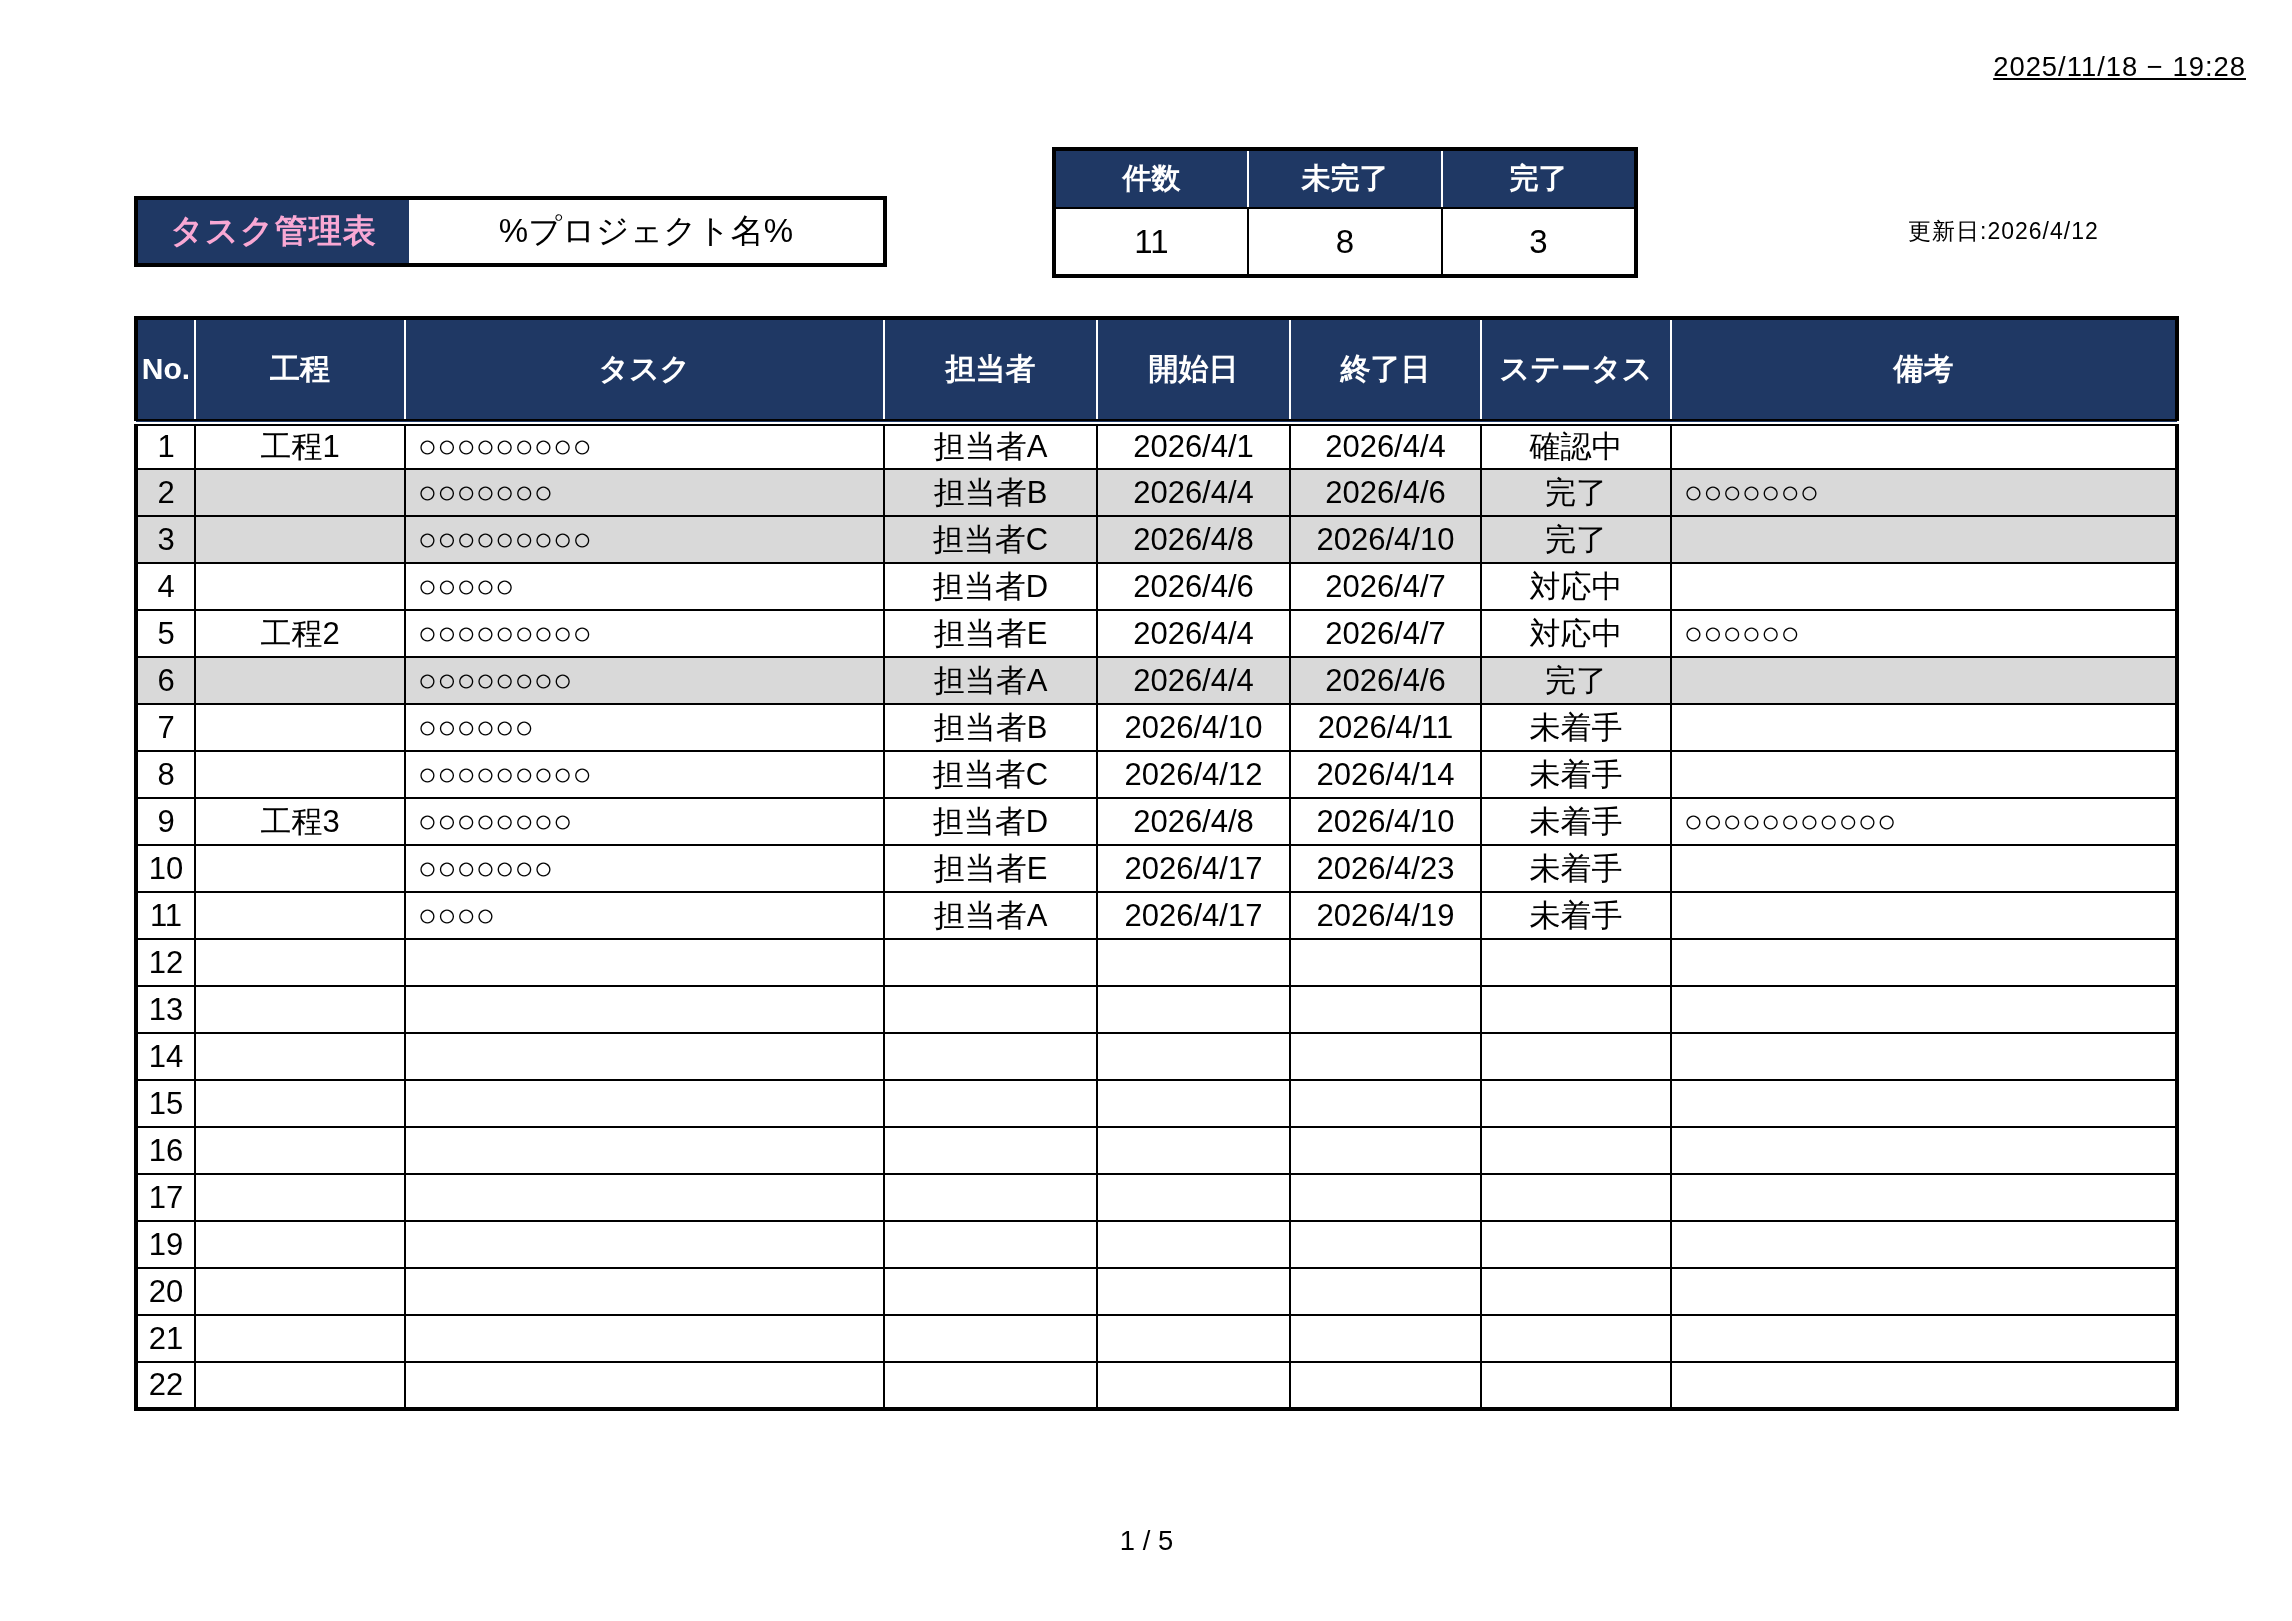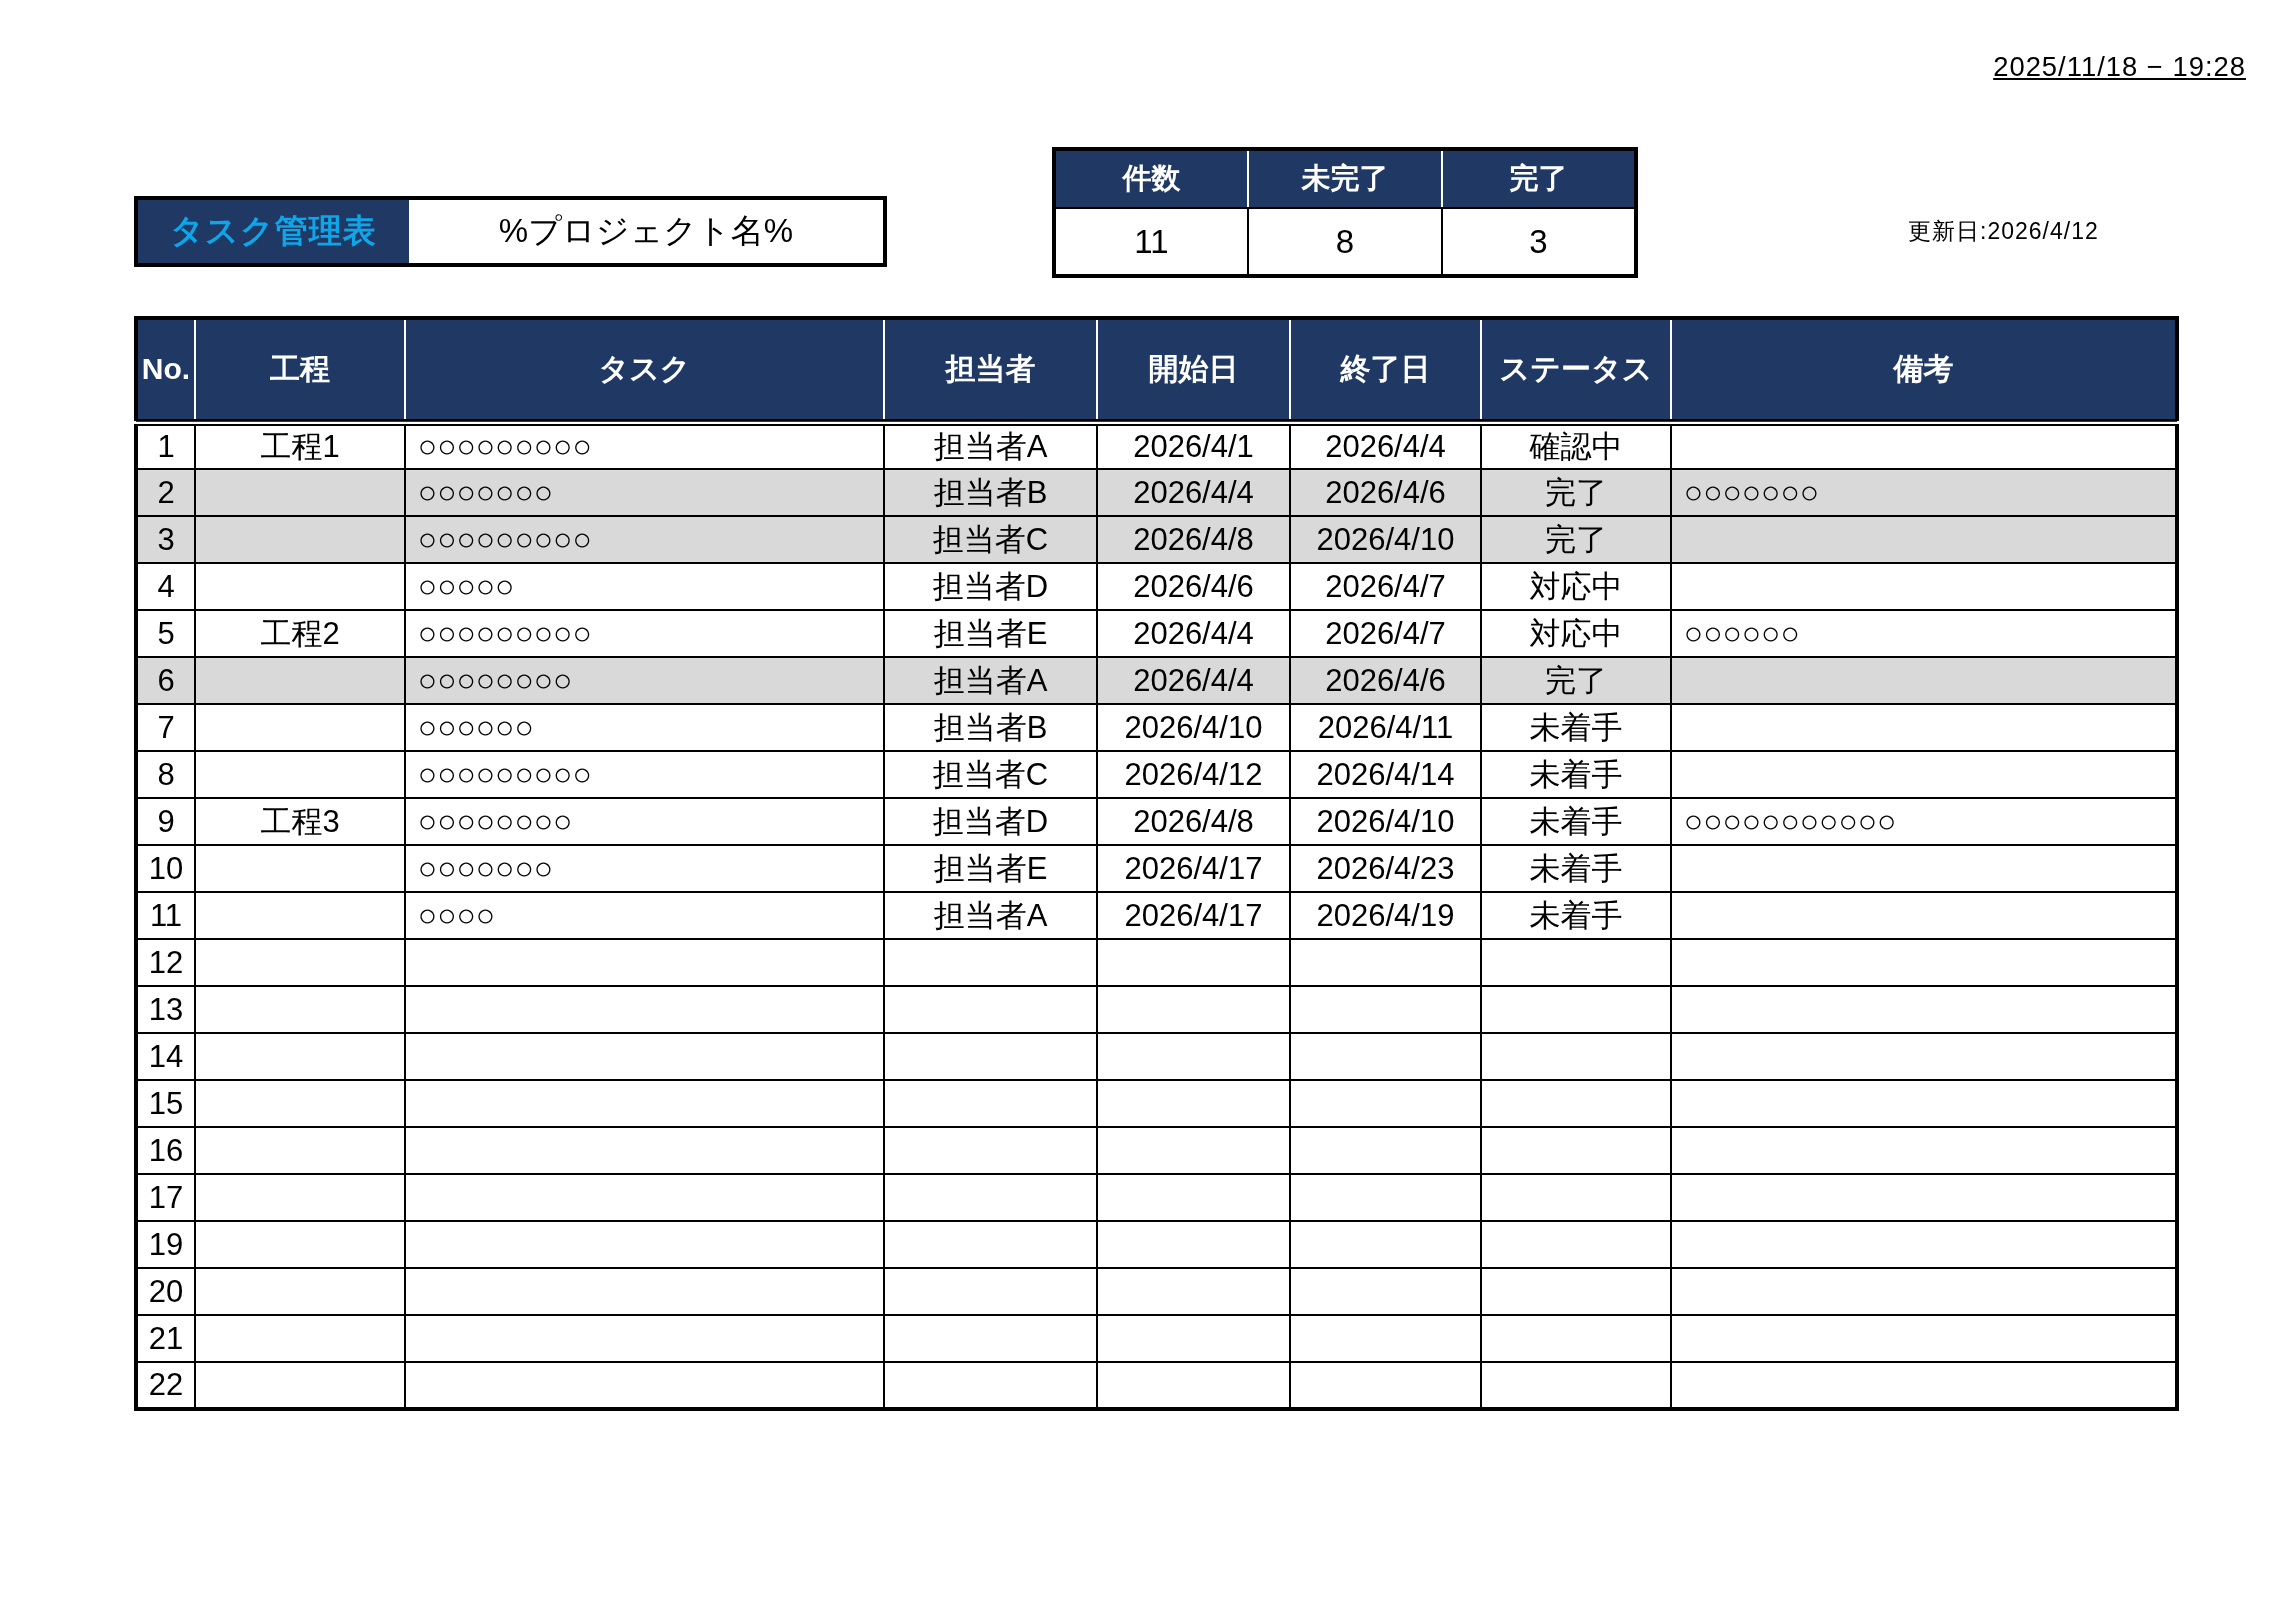--- a/index.html
+++ b/index.html
@@ -11,21 +11,21 @@
   .timestamp{position:absolute;top:51px;right:47px;font-size:27.4px;letter-spacing:1px;text-decoration:underline;}
   .update-date{position:absolute;left:1908px;top:216px;font-size:23px;letter-spacing:1px;}
   .footer{position:absolute;top:1525px;left:0;width:100%;text-align:center;font-size:27.4px;}
 
   
   .title-box{
     position:absolute;left:134px;top:196px;width:753px;height:71px;
     border:4.9px solid #000;box-sizing:border-box;display:flex;background:#fff;
   }
   .title-label{
-    width:271px;background:var(--navy);color:#0ea5e9;font-weight:bold;font-size:33px;
+    width:271px;background:var(--navy);color:#f9a8d4;font-weight:bold;font-size:33px;
     display:flex;align-items:center;justify-content:center;letter-spacing:1px;
   }
   .title-project{
     flex:1;font-size:33px;display:flex;align-items:center;justify-content:center;
   }
 
   
   .summary{
     position:absolute;left:1052px;top:147px;width:586px;
     border-collapse:collapse;table-layout:fixed;border:4.9px solid #000;
@@ -327,15 +327,16 @@
           <td class="task"></td>
           <td class="assignee"></td>
           <td class="start"></td>
           <td class="end"></td>
           <td class="status"></td>
           <td class="remarks"></td>
         </tr>
       </tbody>
   </table>
 
+  <div class="footer">1 / 5</div>
 
 </div>
 
 
 </body></html>

